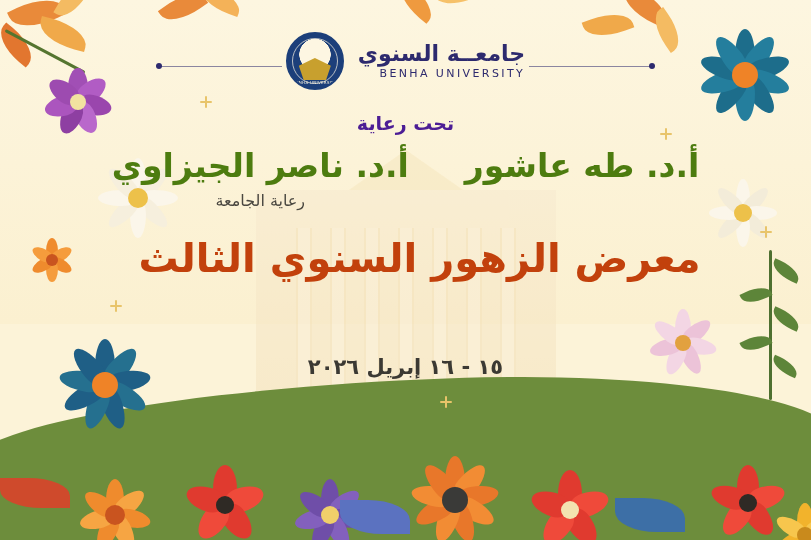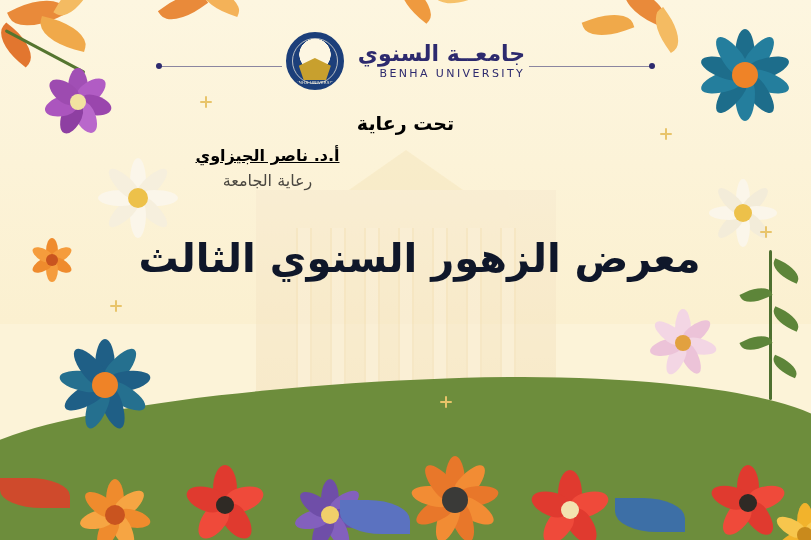--- a/index.html
+++ b/index.html
@@ -227,52 +227,51 @@
   
   .patronage {
     position: absolute;
     top: 112px;
     left: 0; right: 0;
     text-align: center;
     z-index: 20;
   }
   .patronage-label {
     font-size: 19px;
-    color: #000000;
+    color: #4c1d95;
     font-weight: 600;
   }
   .patrons {
     margin-top: 12px;
     display: flex;
     justify-content: center;
     gap: 56px;
     align-items: flex-start;
   }
   .patron { min-width: 220px; }
   .patron-name {
-    font-size: 16px;
+    font-size: 33px;
     font-weight: bold;
-    color: #000000;
-    text-decoration: underline;
+    color: #4d7c0f;
   }
   .patron-title {
     margin-top: 6px;
     font-size: 16px;
     color: #4a4740;
   }
 
   
   .main-title {
     position: absolute;
     top: 235px;
     left: 0; right: 0;
     text-align: center;
     font-size: 40px;
     font-weight: bold;
-    color: #0f172a;
+    color: #c2410c;
     letter-spacing: 0px;
     z-index: 20;
     margin-left: 28px;
   }
 
   
   .venue {
     position: absolute;
     top: 312px;
     left: 0; right: 0;
@@ -529,24 +528,26 @@
   </div>
   <div class="rule left"></div>
   <div class="rule right"></div>
   <div class="rule-dot left"></div>
   <div class="rule-dot right"></div>
 
   <div class="patronage">
     <div class="patronage-label">تحت رعاية</div>
     <div class="patrons">
       <div class="patron">
+        <div class="patron-name">أ.د. طه عاشور</div>
       </div>
       <div class="patron">
         <div class="patron-name">أ.د. ناصر الجيزاوي</div>
         <div class="patron-title">رعاية الجامعة</div>
       </div>
     </div>
   </div>
 
   <div class="main-title">معرض الزهور السنوي الثالث</div>
 
+  <div class="date">١٥ - ١٦ إبريل ٢٠٢٦</div>
 
 </div>
 
 </body></html>

